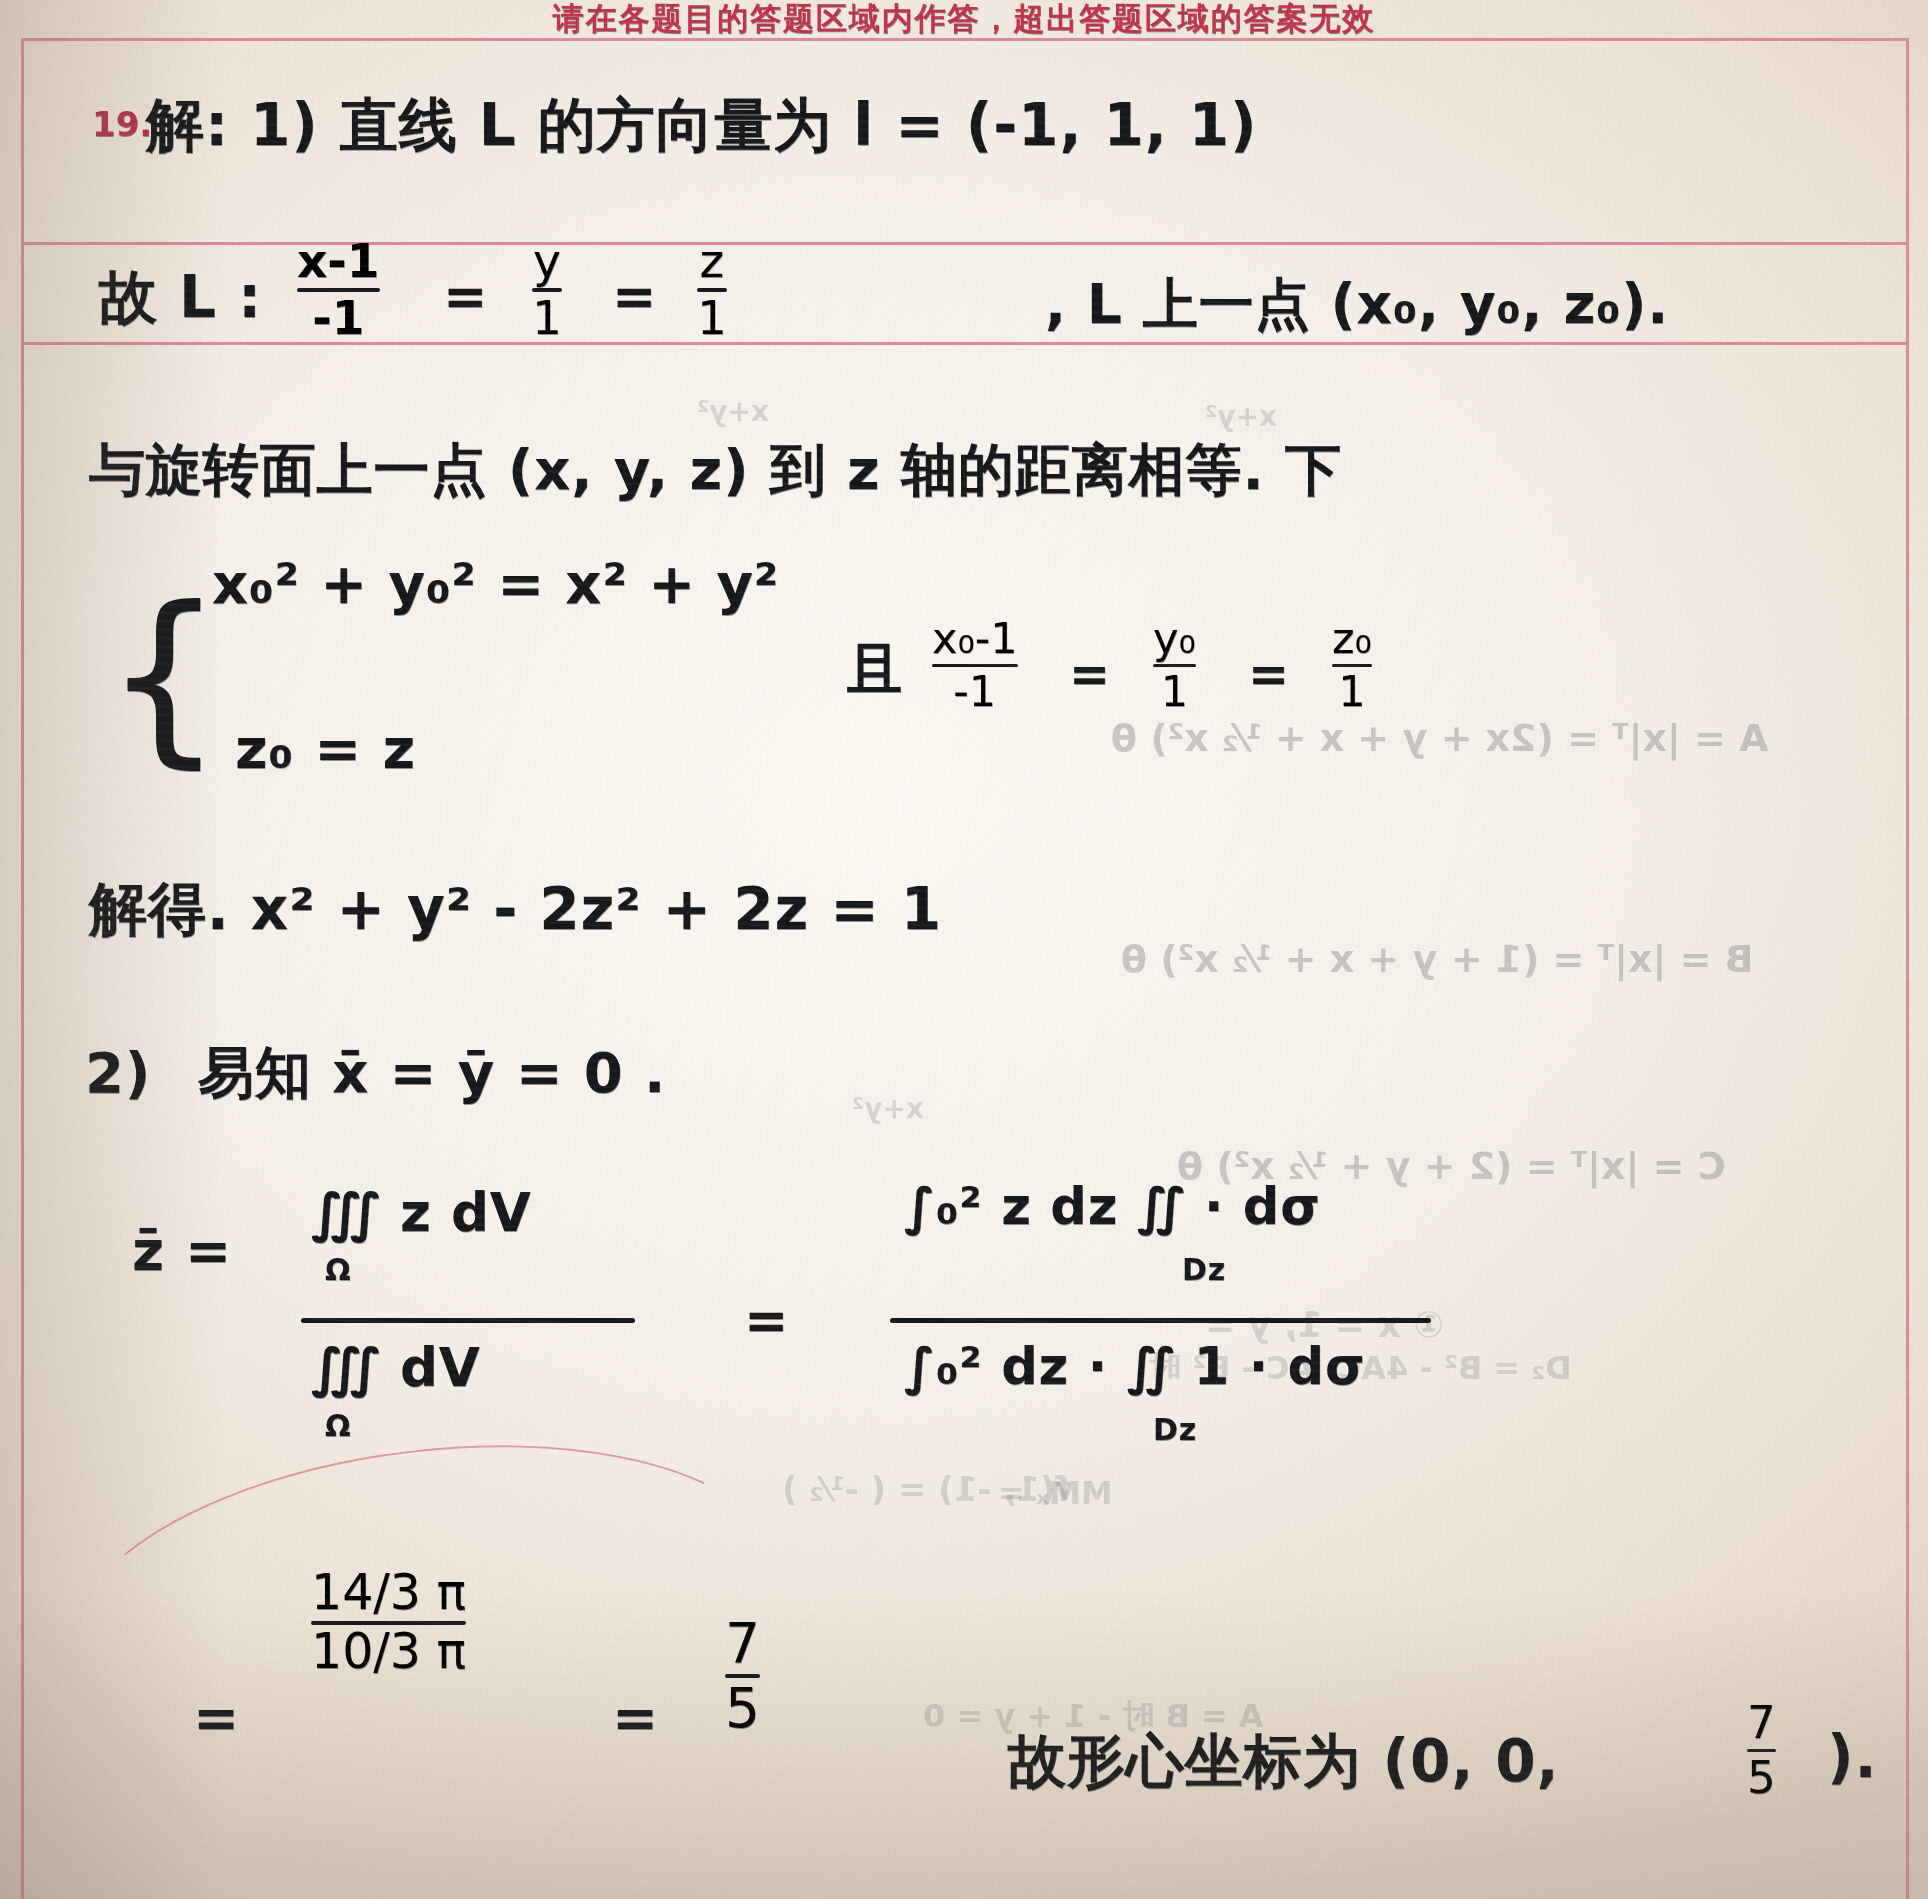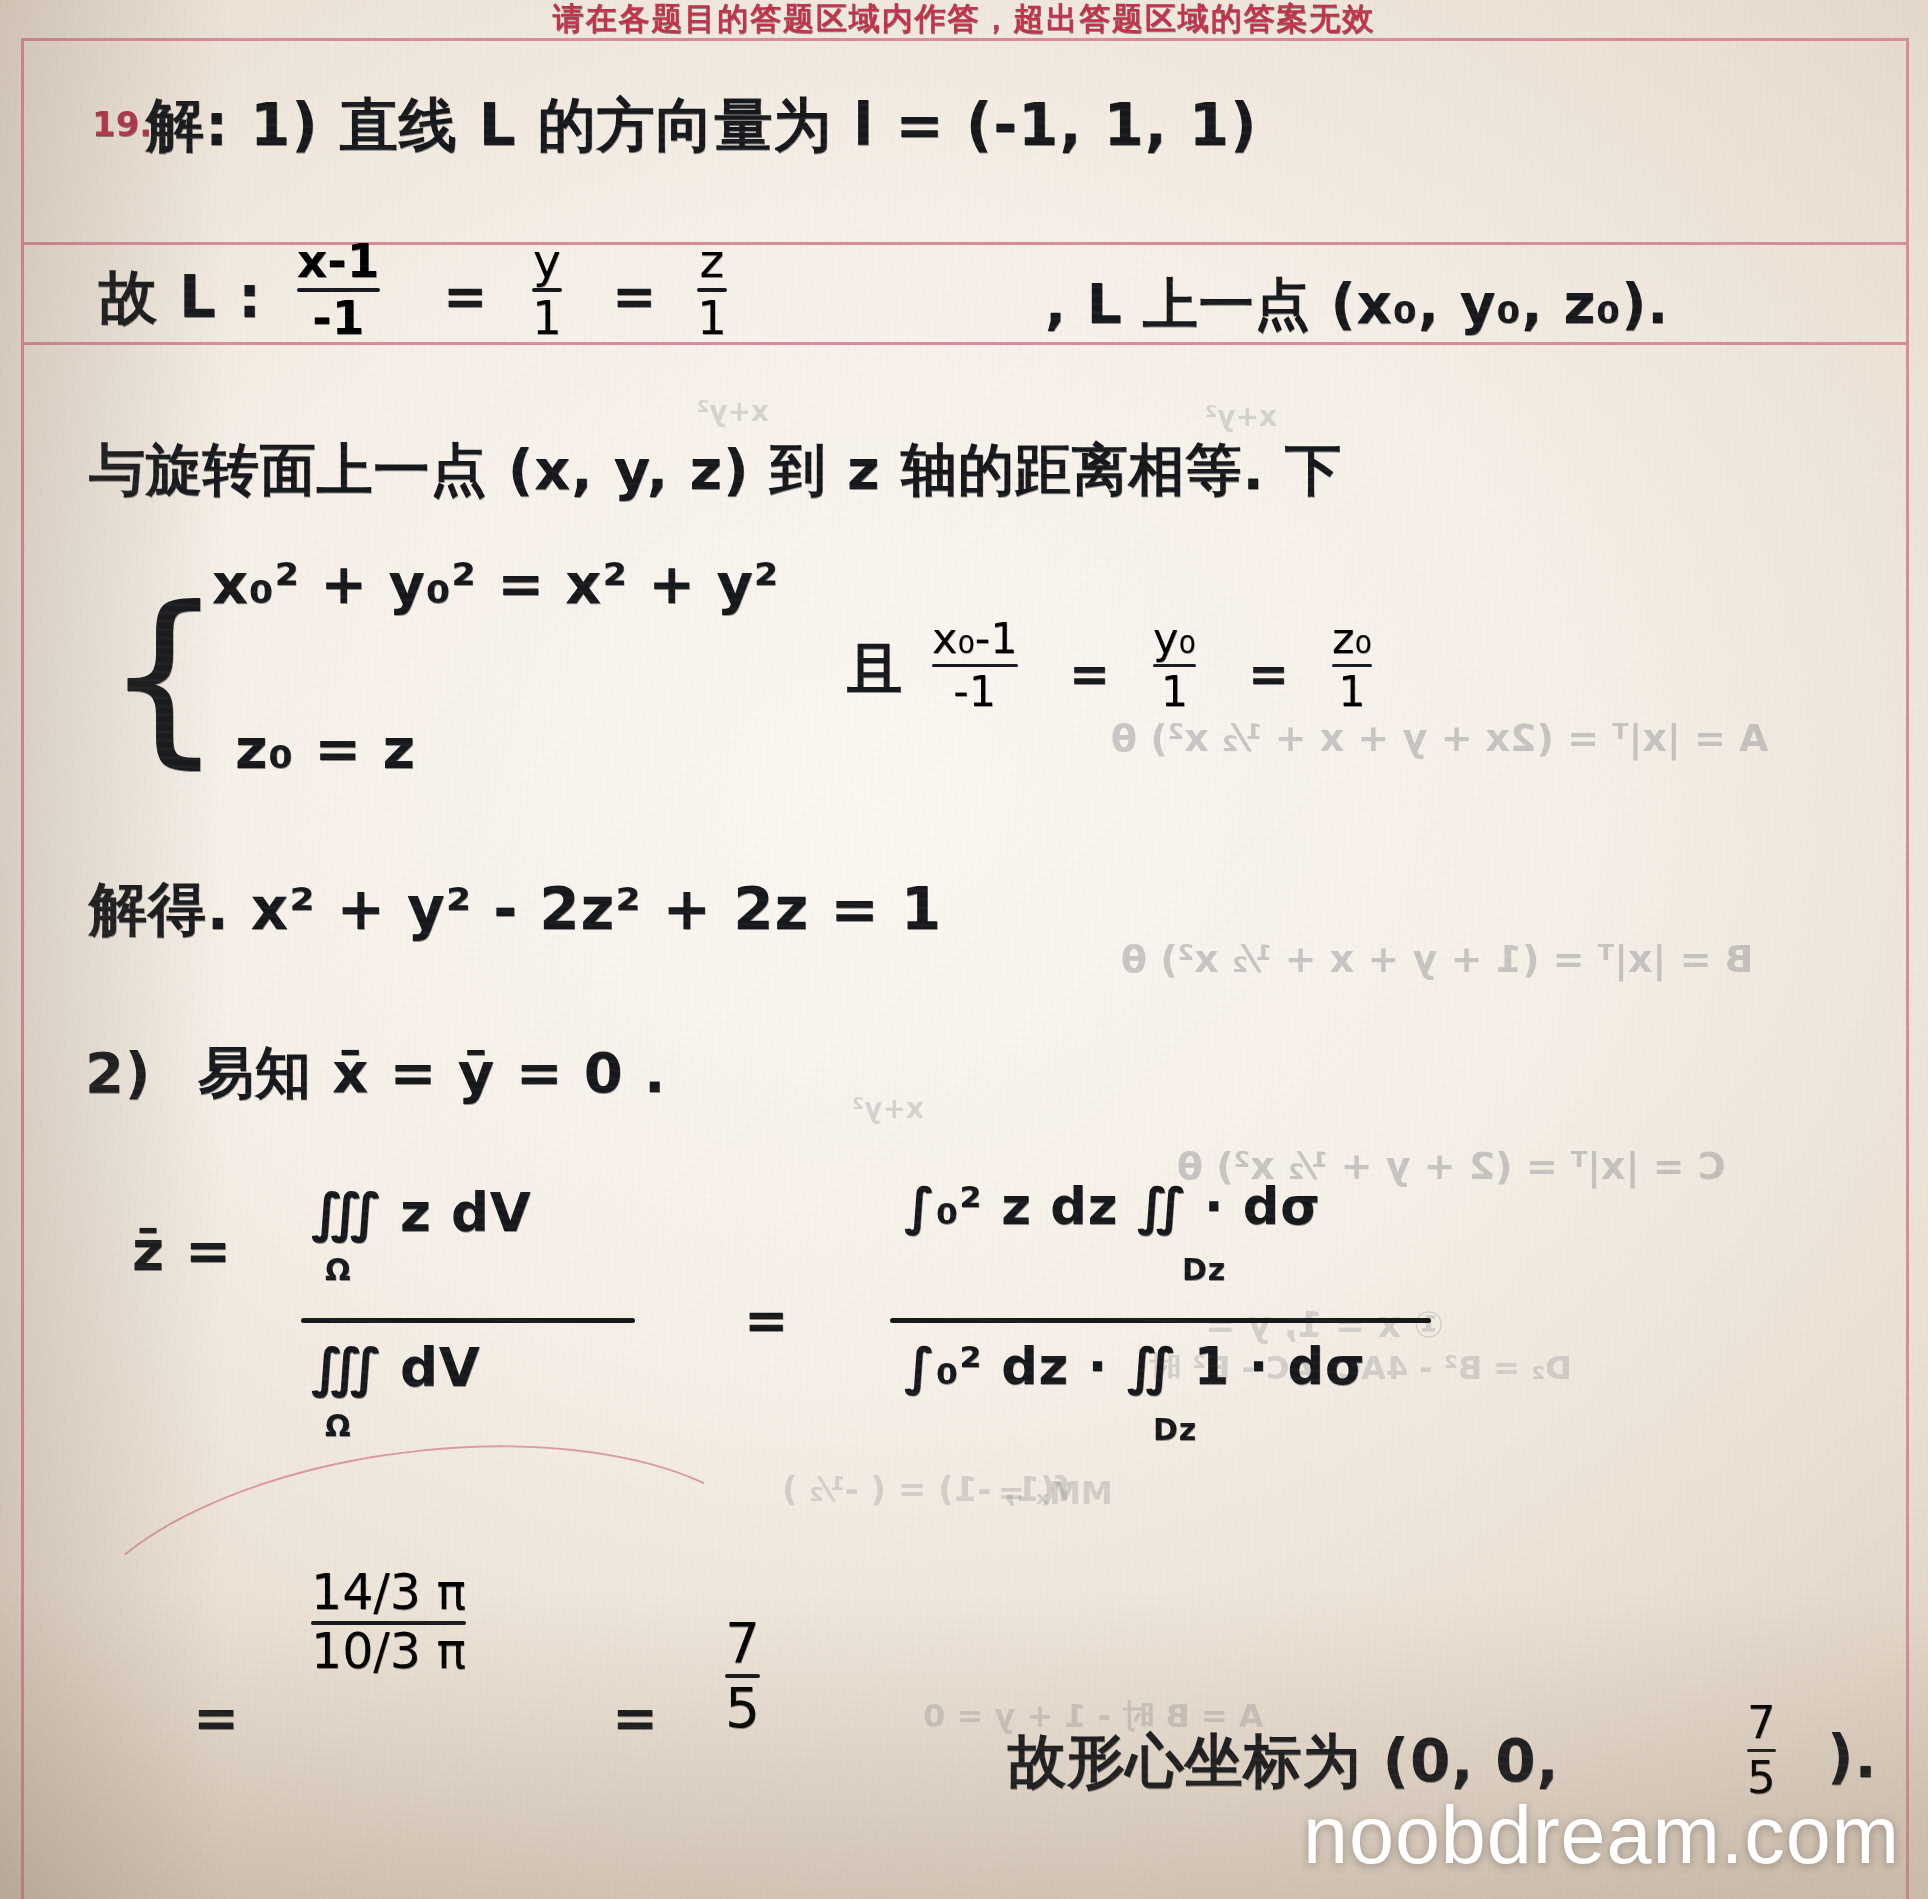--- a/index.html
+++ b/index.html
@@ -250,15 +250,14 @@
     <span class="num">7</span>
     <span class="bar"></span>
     <span class="den">5</span>
   </div>
   <div class="hw ink" style="left:1827px; top:1723px; font-size:58px;">).</div>
 
   <div class="paper-tex"></div>
   <div class="shade-left"></div>
   <div class="shade-bottom"></div>
 
-  <div class="watermark">noobdream.com</div>
 </div>
 
 
 </body></html>

